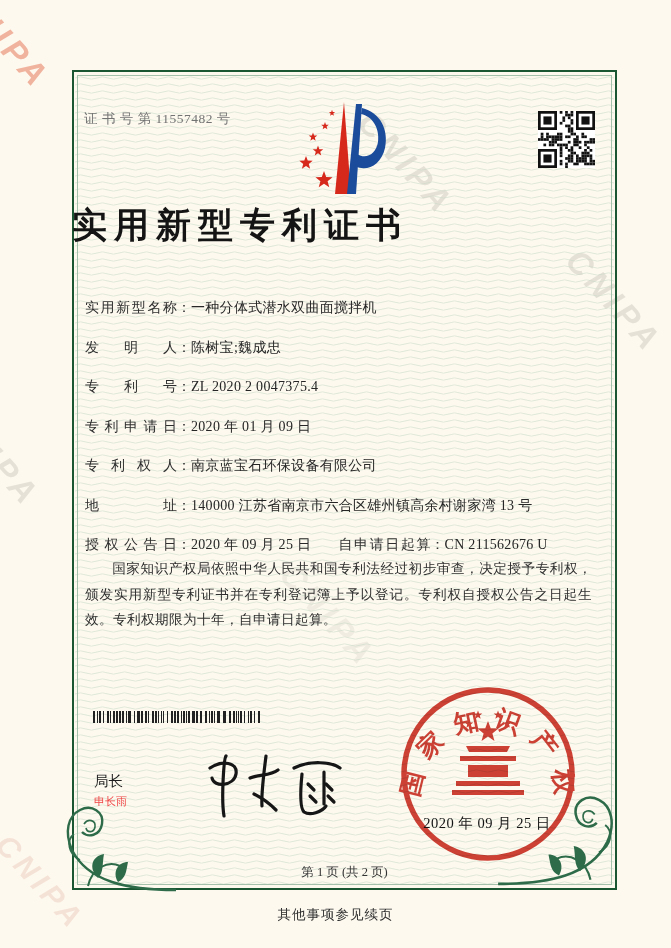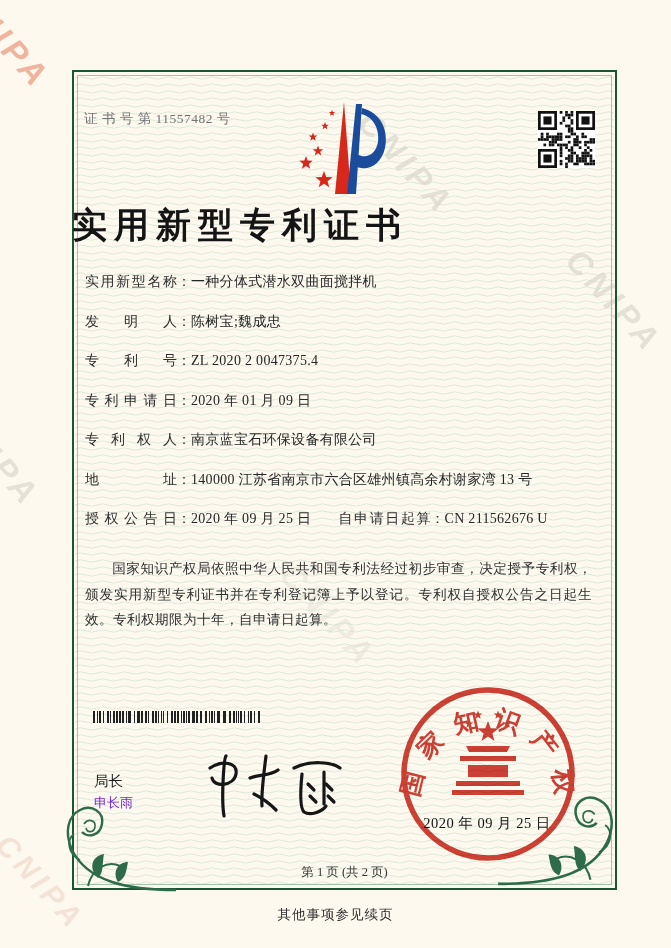--- a/index.html
+++ b/index.html
@@ -34,39 +34,39 @@
   #waves{position:absolute;left:75px;top:73px;z-index:2;}
   
   .cert-no{position:absolute;left:84px;top:110px;font-size:13.5px;letter-spacing:.5px;color:#737373;z-index:5;}
   .logo{position:absolute;left:292px;top:100px;z-index:5;}
   #qr{position:absolute;left:538px;top:111px;z-index:5;}
   .title{
     position:absolute;left:72px;top:202px;width:545px;text-align:left;
     font-size:35px;font-weight:700;letter-spacing:7px;color:#141414;z-index:5;
   }
   
-  .fields{position:absolute;left:85px;top:271px;width:520px;z-index:5;font-size:14px;}
+  .fields{position:absolute;left:85px;top:297px;width:520px;z-index:5;font-size:14px;}
   .frow{line-height:22px;margin-bottom:17.5px;white-space:nowrap;}
   .flabel{display:inline-block;width:92px;text-align:justify;text-align-last:justify;color:#2e2e2e;}
   .fcolon{display:inline-block;color:#2e2e2e;}
   .fvalue{color:#262626;letter-spacing:.3px;}
   .grow{white-space:nowrap;line-height:22px;}
   .gpair1{display:inline-block;width:250px;}
   
   .paras{
     position:absolute;left:85px;top:556px;width:507px;z-index:5;
     font-size:13.6px;line-height:25.5px;text-align:justify;color:#2f2f2f;letter-spacing:.4px;
   }
   .paras p{margin:0;text-indent:2em;}
   
   #barcode{position:absolute;left:93px;top:711px;z-index:5;}
   .sig-title{position:absolute;left:94px;top:772px;font-size:14.5px;z-index:5;
     font-family:"Liberation Sans","DejaVu Sans",sans-serif;color:#1d1d1d;}
-  .sig-name{position:absolute;left:94px;top:794px;font-size:13px;z-index:5;
-    font-family:Liberation Sans, sans-serif;color:#6d28d9;}
+  .sig-name{position:absolute;left:94px;top:794px;font-size:11px;z-index:5;
+    font-family:Liberation Sans, sans-serif;color:#ef4444;}
   .sig-hand{position:absolute;left:198px;top:750px;z-index:5;}
   
   .seal{position:absolute;left:396px;top:684px;z-index:6;opacity:.88;mix-blend-mode:multiply;}
   .seal-date{
     position:absolute;left:412px;top:814px;width:150px;text-align:center;z-index:7;
     font-size:14.5px;letter-spacing:.5px;color:#141414;
   }
   
   .fl-left{position:absolute;left:58px;top:790px;z-index:4;}
   .fl-right{position:absolute;left:496px;top:778px;z-index:4;}

